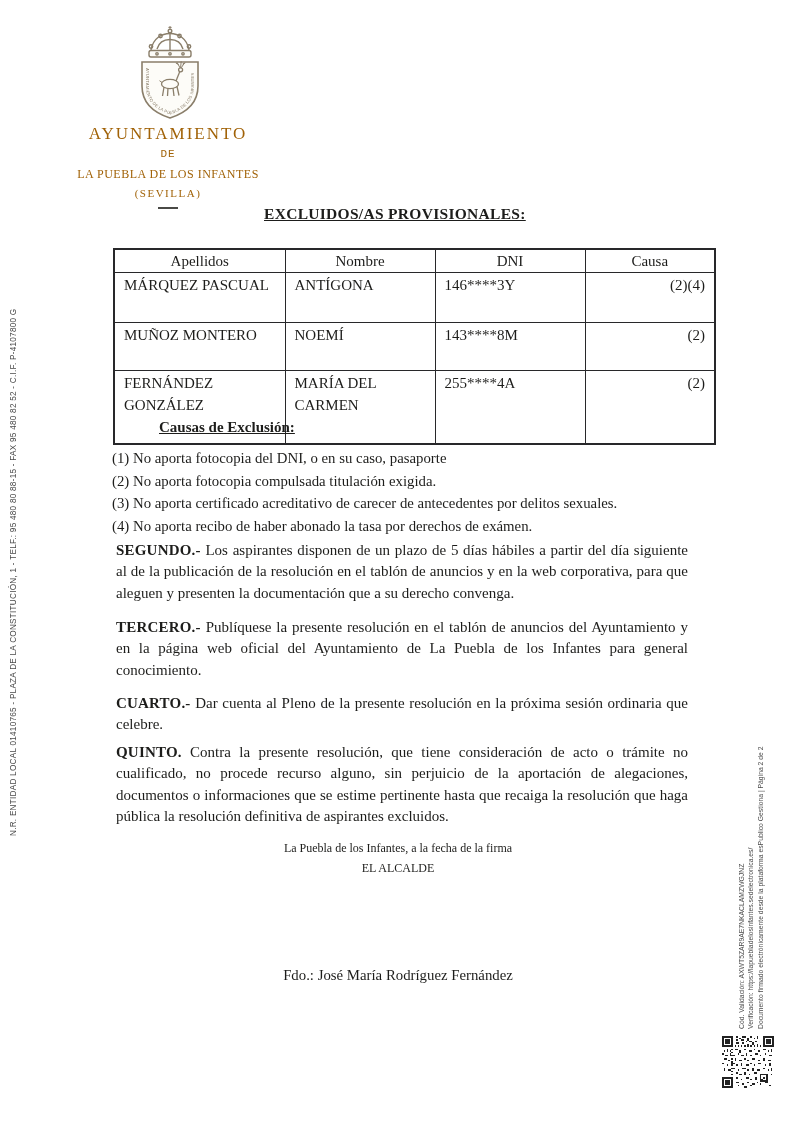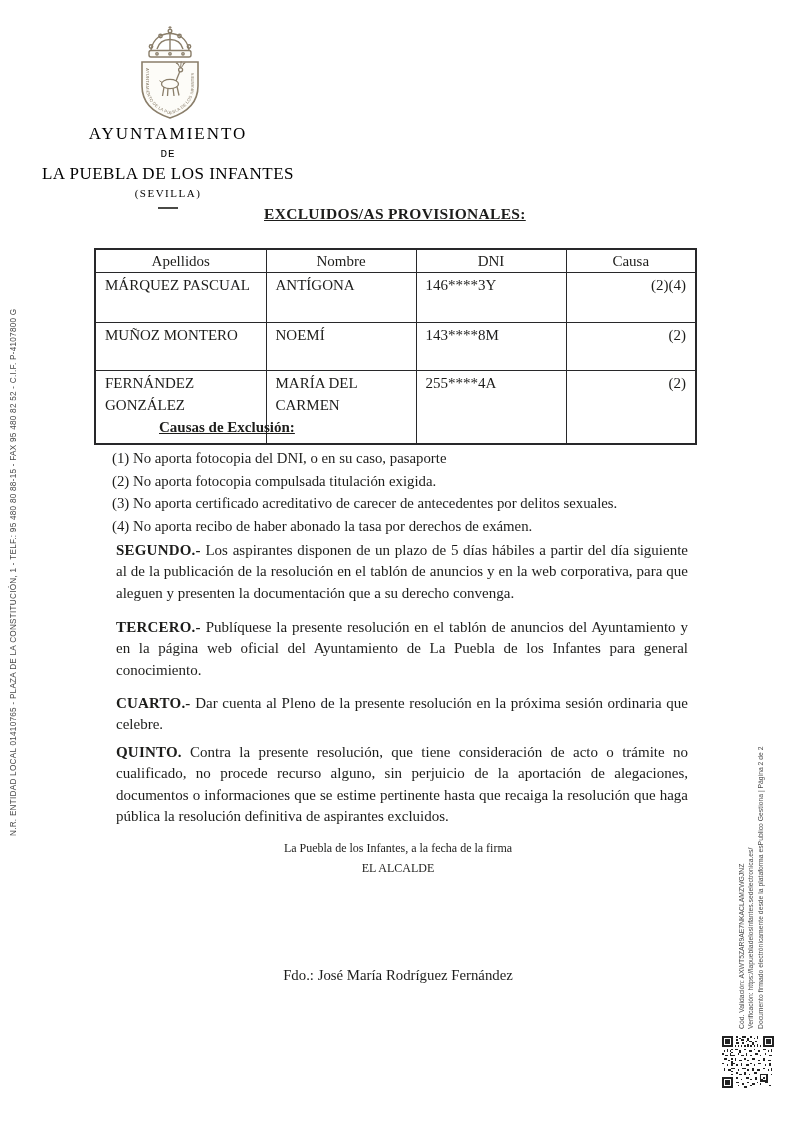--- a/index.html
+++ b/index.html
@@ -7,34 +7,34 @@
     position:relative;
     width:793px;height:1122px;
     background:#ffffff;
     margin:0 auto;
     font-family:"Liberation Serif","DejaVu Serif",serif;
     color:#1d1d1b;
     overflow:hidden;
   }
   
   .crest{position:absolute;left:118px;top:24px;width:104px;height:100px;}
-  .org-block{position:absolute;left:15px;top:124px;width:306px;text-align:center;color:#000000;}
+  .org-block{position:absolute;left:15px;top:124px;width:306px;text-align:center;color:#a16207;}
   .org-line1{font-size:17px;letter-spacing:2px;line-height:19px;}
   .org-line2{font-size:11px;letter-spacing:1px;line-height:16px;margin-top:3px;font-family:Liberation Mono, monospace;}
-  .org-line3{font-size:17px;letter-spacing:0.5px;line-height:20px;margin-top:2px;}
+  .org-line3{font-size:12px;letter-spacing:0.5px;line-height:20px;margin-top:2px;}
   .org-line4{font-size:11px;letter-spacing:1.5px;line-height:15px;margin-top:2px;}
   .org-dash{width:20px;border-top:2px solid #4a4a46;margin:6px auto 0 auto;}
   
   .doc-title{
     position:absolute;left:264px;top:205px;
     font-size:15.5px;font-weight:bold;text-decoration:underline;
     letter-spacing:0.3px;
   }
   
-  .tbl-wrap{position:absolute;left:94px;top:248px;border-radius:24px;}
+  .tbl-wrap{position:absolute;left:113px;top:248px;border-radius:24px;}
   table.excl{border-collapse:collapse;table-layout:fixed;width:601px;}
   table.excl td,table.excl th{
     border:1.6px solid #28282a;
     font-size:15px;font-weight:normal;
     padding:1px 9px;vertical-align:top;line-height:22px;
   }
   table.excl{border:2.2px solid #28282a;}
   table.excl th{text-align:center;height:21px;padding:0 4px;}
   .col-apellidos{width:171px;}
   .col-nombre{width:150px;}

